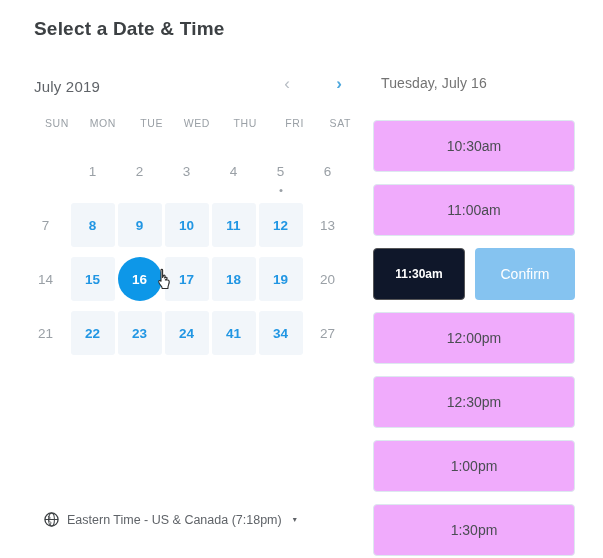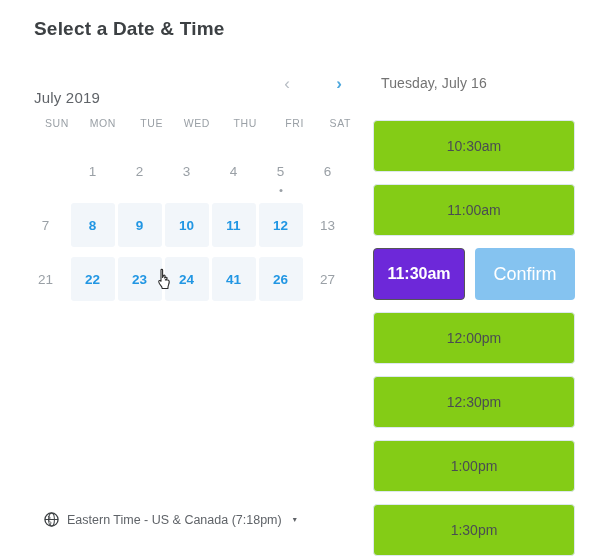--- a/index.html
+++ b/index.html
@@ -42,21 +42,21 @@
   .cal-header {
     position: absolute;
     left: 34px;
     top: 10px;
     width: 312px;
     height: 26px;
   }
   .cal-month {
     position: absolute;
     left: 0;
-    top: 17px;
+    top: 6px;
     font-size: 15px;
     color: #5f6368;
     letter-spacing: 0.2px;
   }
   .nav-btn {
     position: absolute;
     top: -2px;
     width: 26px;
     height: 26px;
     display: flex;
@@ -204,49 +204,49 @@
     left: 13px;
     top: 0;
     width: 202px;
     height: 52px;
     box-sizing: border-box;
     display: flex;
     align-items: center;
     justify-content: center;
     border: 1px solid #dde8ef;
     border-radius: 4px;
-    background: #84cc16;
+    background: #f0abfc;
     color: #4a4d52;
     font-size: 14px;
     font-family: "Liberation Sans", sans-serif;
     padding: 0;
   }
   .slot-row.selected .slot {
     width: 92px;
-    background: #6d28d9;
+    background: #0f172a;
     border-color: #555557;
     color: #ffffff;
     font-weight: bold;
-    font-size: 16px;
+    font-size: 12px;
   }
   .confirm-btn {
     position: absolute;
     left: 115px;
     top: 0;
     width: 100px;
     height: 52px;
     box-sizing: border-box;
     display: flex;
     align-items: center;
     justify-content: center;
     background: #85c3f0;
     border: none;
     border-radius: 4px;
     color: #ffffff;
-    font-size: 18px;
+    font-size: 14px;
     font-family: "Liberation Sans", sans-serif;
   }
   .cursor-icon {
     position: absolute;
     left: 155px;
     top: 268px;
     width: 20px;
     height: 24px;
     pointer-events: none;
   }
@@ -319,36 +319,59 @@
           </div>
           <div class="day-cell day-available">
             <div class="day-inner">12</div>
           </div>
           <div class="day-cell day-disabled">
             <div class="day-inner">13</div>
           </div>
         </div>
         <div class="cal-row">
           <div class="day-cell day-disabled">
+            <div class="day-inner">14</div>
+          </div>
+          <div class="day-cell day-available">
+            <div class="day-inner">15</div>
+          </div>
+          <div class="day-cell day-selected">
+            <div class="day-inner">16</div>
+          </div>
+          <div class="day-cell day-available">
+            <div class="day-inner">17</div>
+          </div>
+          <div class="day-cell day-available">
+            <div class="day-inner">18</div>
+          </div>
+          <div class="day-cell day-available">
+            <div class="day-inner">19</div>
+          </div>
+          <div class="day-cell day-disabled">
+            <div class="day-inner">20</div>
+          </div>
+        </div>
+        <div class="cal-row">
+          <div class="day-cell day-disabled">
             <div class="day-inner">21</div>
           </div>
           <div class="day-cell day-available">
             <div class="day-inner">22</div>
           </div>
           <div class="day-cell day-available">
             <div class="day-inner">23</div>
           </div>
           <div class="day-cell day-available">
             <div class="day-inner">24</div>
           </div>
           <div class="day-cell day-available">
             <div class="day-inner">41</div>
           </div>
           <div class="day-cell day-available">
-            <div class="day-inner">26</div>
+            <div class="day-inner">34</div>
           </div>
           <div class="day-cell day-disabled">
             <div class="day-inner">27</div>
           </div>
         </div>
       </div>
   </div>
 
   <div class="timezone-row">
     <svg class="globe-icon" viewBox="0 0 16 16">

